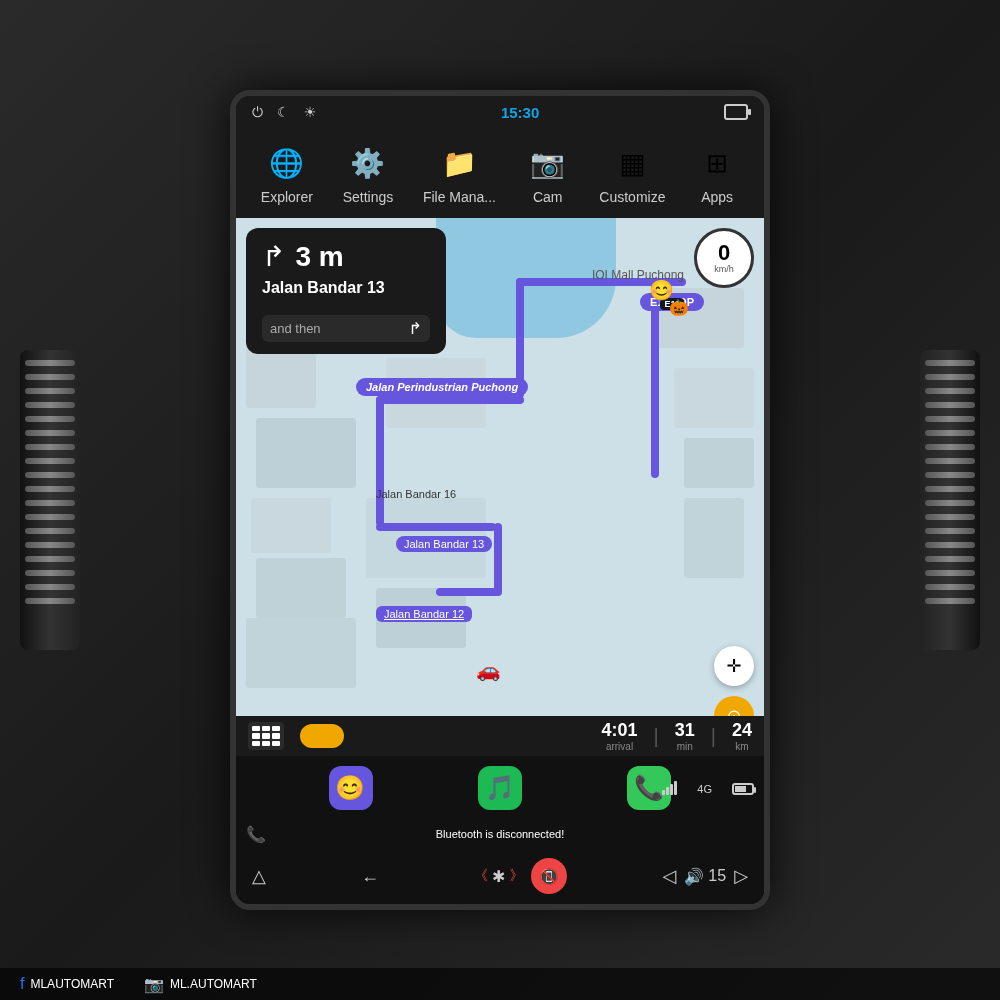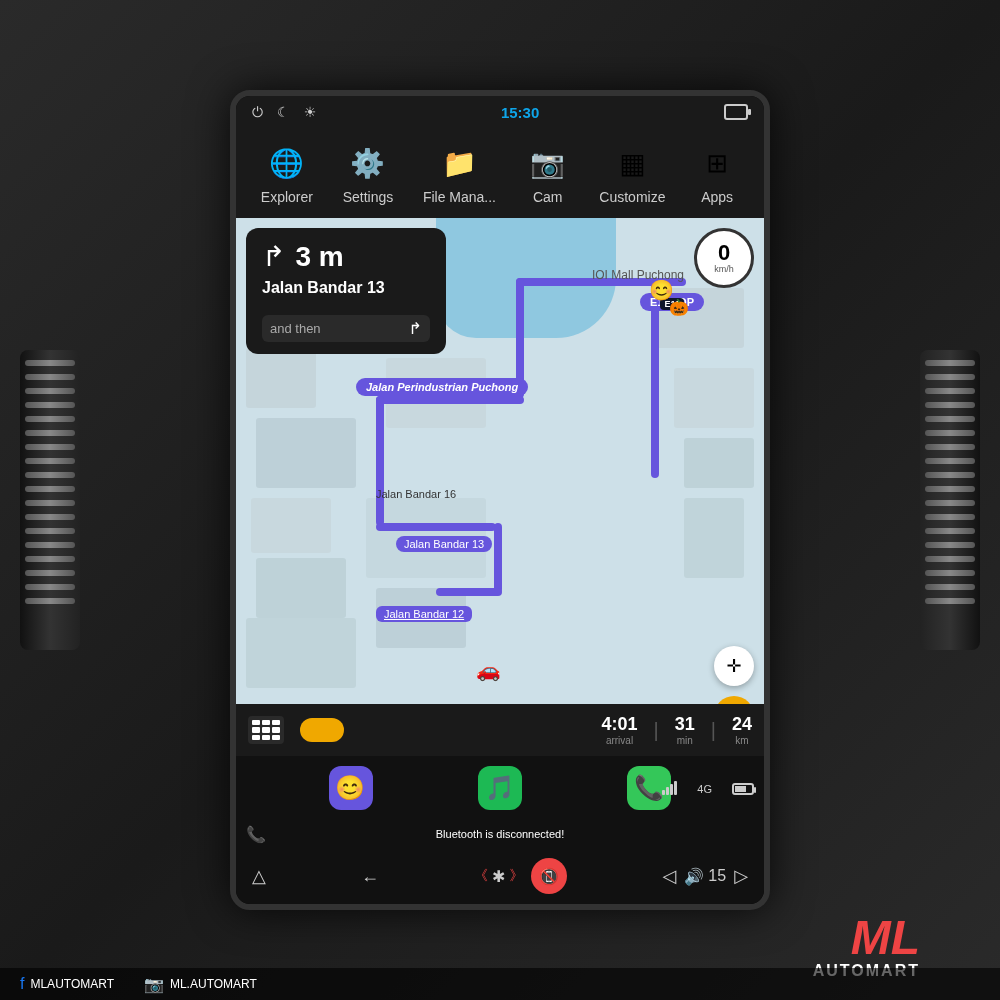--- a/index.html
+++ b/index.html
@@ -260,21 +260,21 @@
       white-space: nowrap;
     }
 
     
     .nav-bottom {
       position: absolute;
       bottom: 0;
       left: 0;
       right: 0;
       background: #1a1a1a;
-      padding: 10px 12px;
+      padding: 4px 12px;
       display: flex;
       align-items: center;
       gap: 16px;
     }
     .nav-info-item {
       display: flex;
       flex-direction: column;
       align-items: center;
     }
     .nav-info-value {
@@ -751,26 +751,20 @@
         <div class="volume-area">
           <span>🔊</span>
           <span>15</span>
         </div>
         <span class="ctrl-btn">▷</span>
       </div>
     </div>
 
   </div>
 
-  <div class="watermark">
-    <div style="display:flex;align-items:center;gap:4px;">
-      <span style="font-size:48px;font-weight:900;color:#e44;font-style:italic;line-height:1;">ML</span>
-    </div>
-    <span style="font-size:16px;color:#fff;font-weight:bold;letter-spacing:2px;">AUTOMART</span>
-  </div>
 
   <div class="social-bar">
     <div class="social-item">
       <span class="fb-icon">f</span>
       <span>MLAUTOMART</span>
     </div>
     <div class="social-item">
       <span class="ig-icon">📷</span>
       <span>ML.AUTOMART</span>
     </div>

